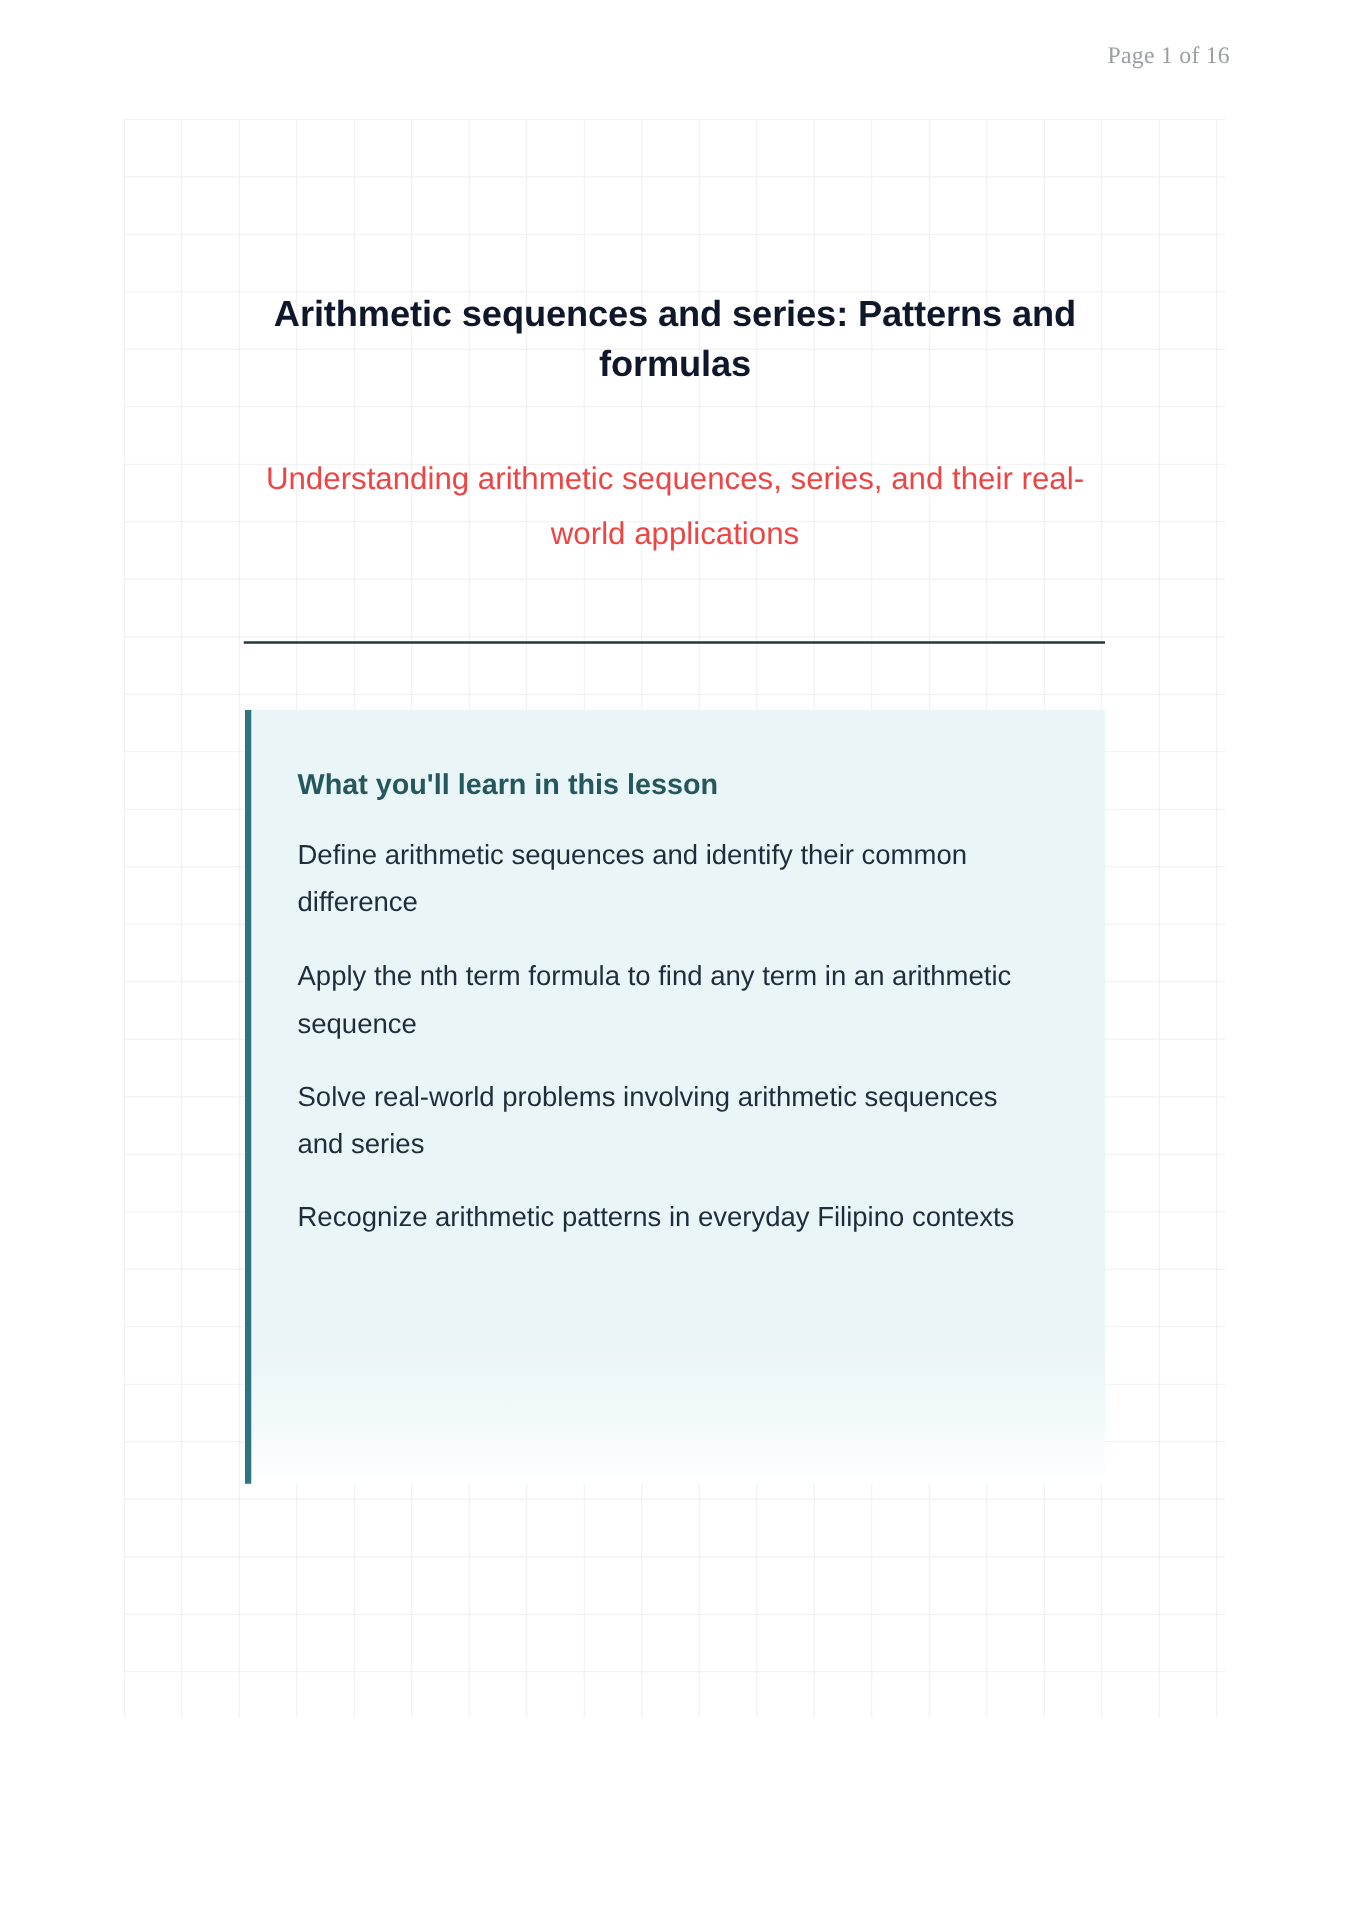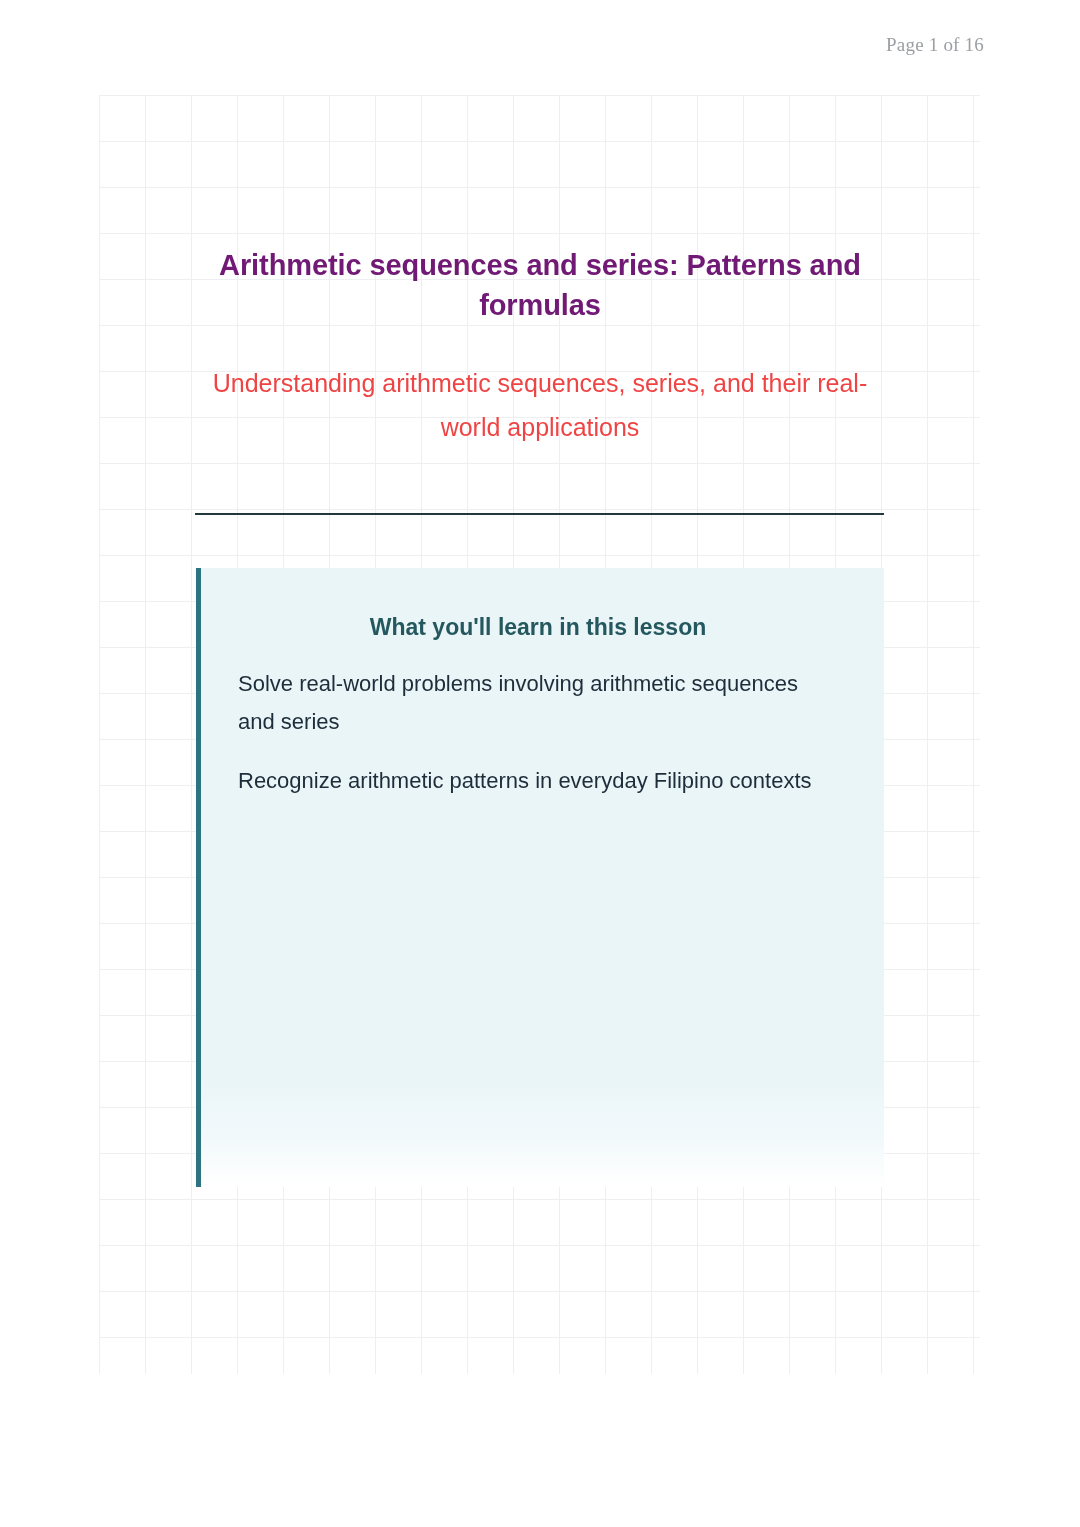--- a/index.html
+++ b/index.html
@@ -45,25 +45,25 @@
 
   
   .title-block {
     position: absolute;
     left: 190px;
     top: 232px;
     width: 700px;
     text-align: center;
   }
   .doc-title {
-    margin: 13px;
+    margin: 0;
     font-size: 29px;
     font-weight: bold;
     line-height: 1.38;
-    color: #701a75;
+    color: #0f172a;
     letter-spacing: -0.1px;
   }
   .doc-subtitle {
     position: absolute;
     left: 190px;
     top: 361px;
     width: 700px;
     text-align: center;
     font-size: 25px;
     line-height: 1.76;
@@ -108,21 +108,20 @@
     left: 42px;
     top: 43px;
     width: 600px;
   }
   .callout-heading {
     margin: 0 0 22px 0;
     font-size: 23px;
     font-weight: bold;
     color: #24585e;
     line-height: 1.4;
-    text-align: center;
   }
   .learn-list {
     list-style: none;
     margin: 0;
     padding: 0;
   }
   .learn-item {
     font-size: 22px;
     line-height: 1.72;
     color: #1e2d3a;
@@ -158,20 +157,22 @@
 
   <div class="doc-subtitle">Understanding arithmetic sequences, series, and their real-world applications</div>
 
   <div class="divider"></div>
 
   <div class="callout">
     <div class="callout-bar"></div>
     <div class="callout-inner">
       <h2 class="callout-heading">What you'll learn in this lesson</h2>
       <ul class="learn-list">
+        <li class="learn-item">Define arithmetic sequences and identify their common difference</li>
+        <li class="learn-item">Apply the nth term formula to find any term in an arithmetic sequence</li>
         <li class="learn-item">Solve real-world problems involving arithmetic sequences and series</li>
         <li class="learn-item">Recognize arithmetic patterns in everyday Filipino contexts</li>
       </ul>
     </div>
   </div>
 
   <div class="footer-brand">Knowunity</div>
 
 </div>
 

